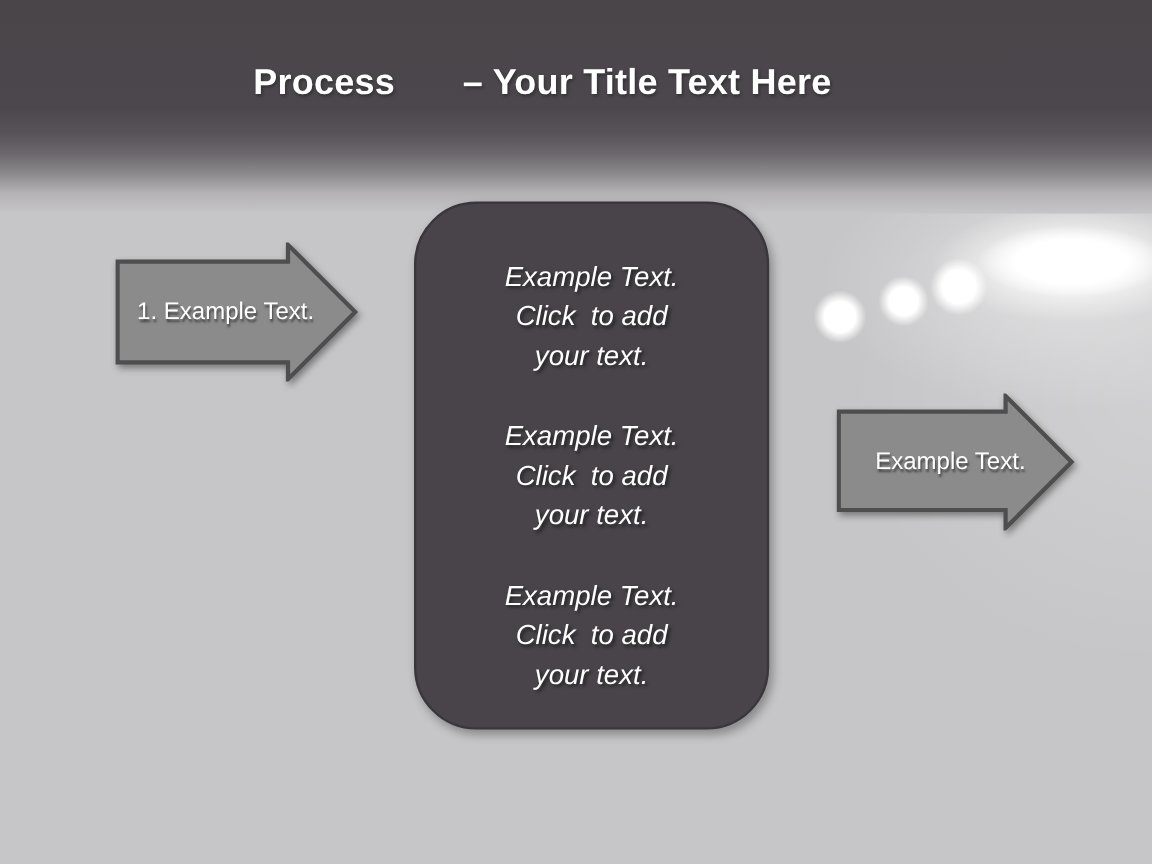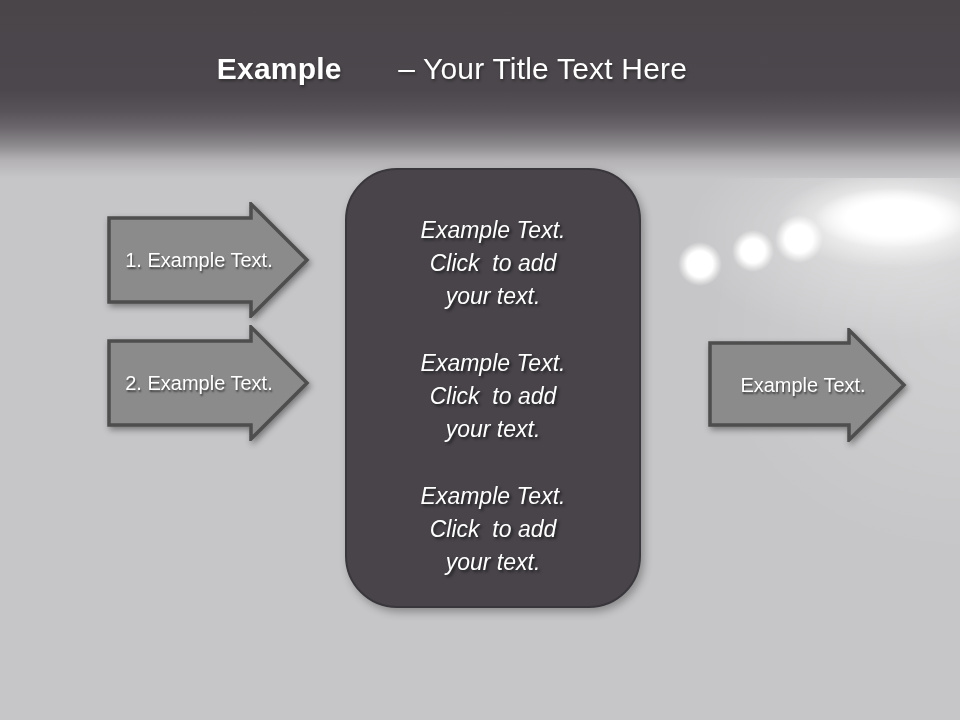--- a/index.html
+++ b/index.html
@@ -47,26 +47,25 @@
     text-align: center;
     transform: translateX(-28px);
     color: #ffffff;
     font-size: 30px;
     line-height: 34px;
     letter-spacing: 0.2px;
     text-shadow: 1px 2px 3px rgba(0,0,0,0.35);
     white-space: nowrap;
   }
   .title .t-bold { font-weight: 700; }
-  .title .t-rest { font-weight: 400; margin-left: 48px; }
+  .title .t-rest { font-weight: 700; margin-left: 48px; }
 
   
   .arrow {
     position: absolute;
-    margin-left: 11px;
   }
   .arrow svg {
     display: block;
     filter: drop-shadow(2px 3px 3px rgba(0,0,0,0.40));
   }
   .arrow .label {
     position: absolute;
     inset: 0;
     display: flex;
     align-items: center;
@@ -122,37 +121,31 @@
   }
 </style>
 </head>
 <body>
 
 <div class="slide">
   <div class="bg"></div>
   <div class="header"></div>
 
   <div class="title">
-    <span class="t-bold">Example</span>
+    <span class="t-bold">Process</span>
     <span class="t-rest">– Your Title Text Here</span>
   </div>
 
   <div class="arrow a-left arrow-1">
     <svg width="204" height="116" viewBox="0 0 204 116">
       <polygon points="2,16 144,16 144,2 200,58 144,114 144,100 2,100" fill="#8b8b8b" stroke="#4e4e4e" stroke-width="3.5" stroke-linejoin="miter"></polygon>
     </svg>
     <span class="label">1. Example Text.</span>
   </div>
 
-  <div class="arrow a-left arrow-2">
-    <svg width="204" height="116" viewBox="0 0 204 116">
-      <polygon points="2,16 144,16 144,2 200,58 144,114 144,100 2,100" fill="#8b8b8b" stroke="#4e4e4e" stroke-width="3.5" stroke-linejoin="miter"></polygon>
-    </svg>
-    <span class="label">2. Example Text.</span>
-  </div>
 
 
   <div class="center-box">
     <div class="box-content">
       <div class="box-block">
         <div class="box-line">Example Text.</div>
         <div class="box-line">Click  to add</div>
         <div class="box-line">your text.</div>
       </div>
       <div class="box-block">

